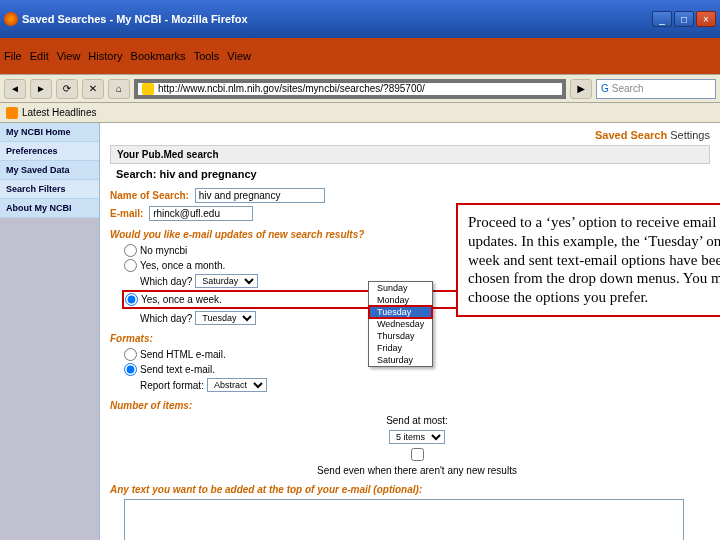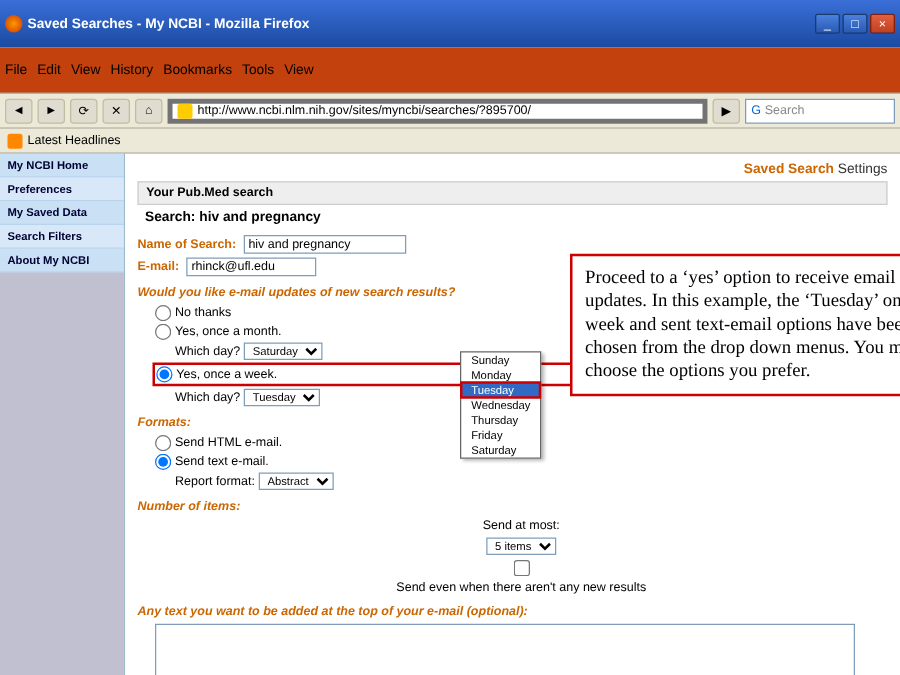--- a/index.html
+++ b/index.html
@@ -117,21 +117,21 @@
     </div>
     <div class="fieldrow">
       <label>E-mail:</label>
       <span class="txtinput" style="display:inline-block;width:104px">rhinck@ufl.edu</span>
     </div>
 
     <div class="question">Would you like e-mail updates of new search results?</div>
 
     <div class="radiorow">
         <input type="radio" style="">
-        <span>No thanks</span>
+        <span>No myncbi</span>
       </div>
     <div class="radiorow">
         <input type="radio" style="">
         <span>Yes, once a month.</span>
       </div>
     <div class="radiorow" style="margin-left:30px">
         <span>Which day?</span> 
         <select class="selector"><option>Saturday</option></select>
       </div>
     <div class="radiorow framed">

